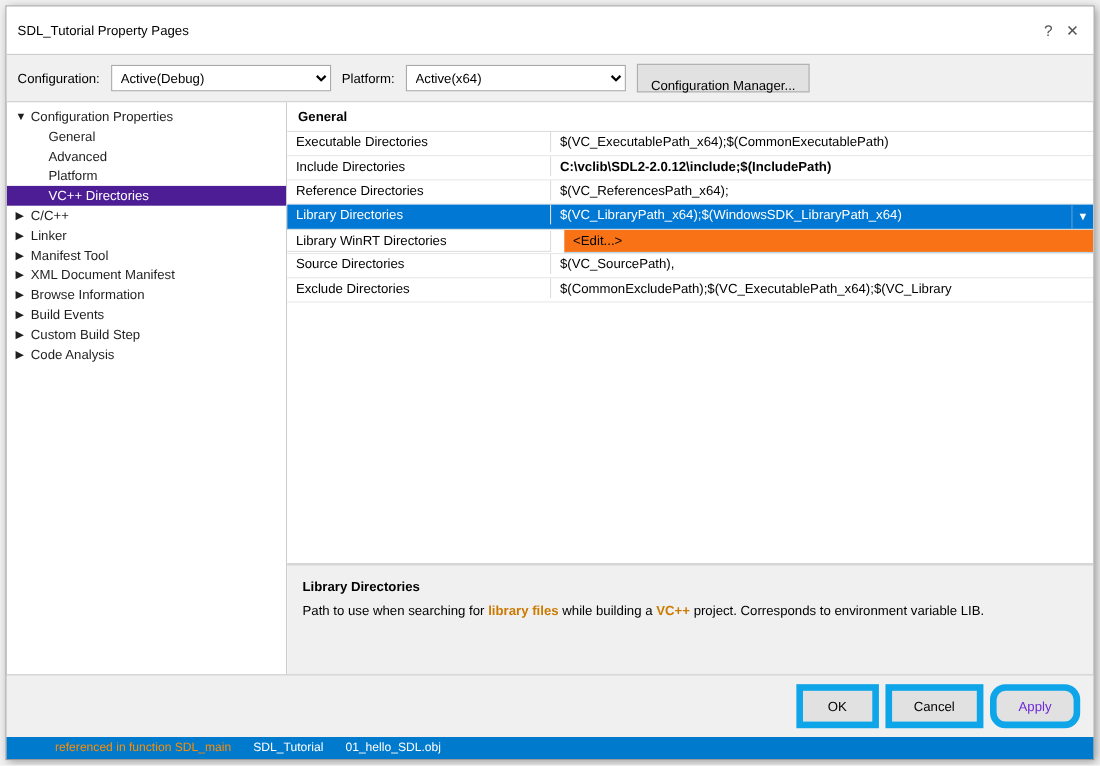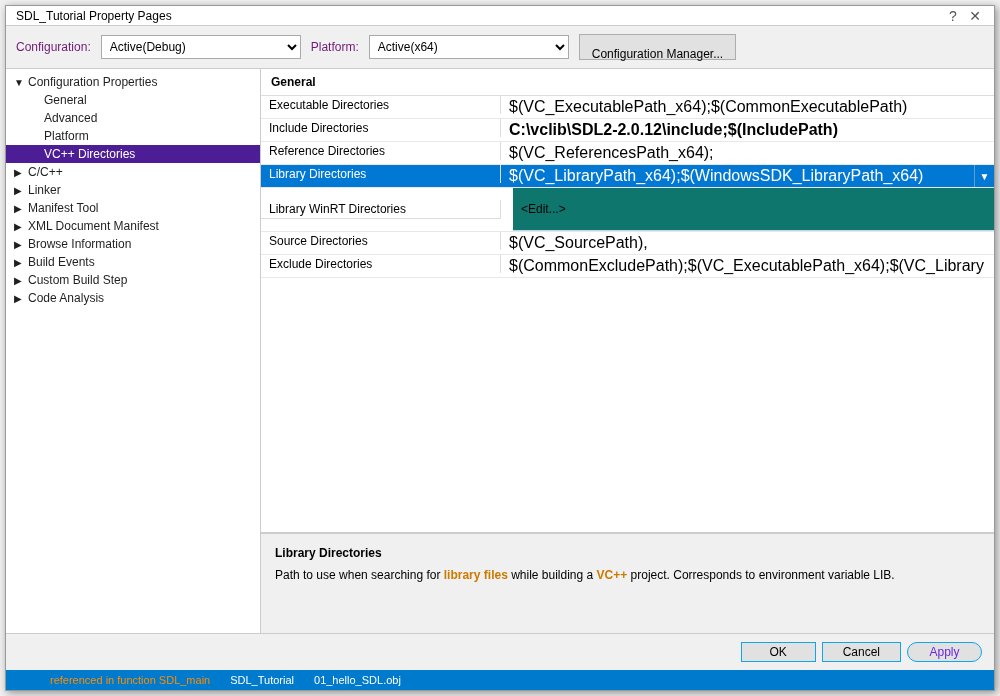--- a/index.html
+++ b/index.html
@@ -25,21 +25,21 @@
       flex-direction: column;
     }
 
     .title-bar {
       background: #fff;
       padding: 6px 10px;
       display: flex;
       align-items: center;
       justify-content: space-between;
       border-bottom: 1px solid #ccc;
-      height: 20px;
+      height: 44px;
     }
 
     .title-bar-text {
       font-size: 12px;
       font-weight: normal;
       color: #000;
     }
 
     .title-bar-controls {
       display: flex;
@@ -64,21 +64,21 @@
       padding: 8px 10px;
       display: flex;
       align-items: center;
       gap: 10px;
       background: #f0f0f0;
       border-bottom: 1px solid #ccc;
     }
 
     .toolbar-label {
       font-size: 12px;
-      color: #701a75;
+      color: #000000;
     }
 
     .toolbar-select {
       height: 24px;
       font-size: 12px;
       border: 1px solid #aaa;
       background: #fff;
       padding: 0 4px;
       cursor: pointer;
     }
@@ -177,21 +177,21 @@
       min-width: 240px;
       padding: 2px 8px;
       font-size: 12px;
       border-right: 1px solid #ddd;
       color: inherit;
     }
 
     .grid-cell-value {
       flex: 1;
       padding: 2px 8px;
-      font-size: 16px;
+      font-size: 12px;
       color: inherit;
       overflow: hidden;
       text-overflow: ellipsis;
       white-space: nowrap;
       display: flex;
       align-items: center;
       justify-content: space-between;
     }
 
     .grid-cell-value.bold-value {
@@ -210,22 +210,22 @@
       font-size: 10px;
       color: #333;
     }
 
     .dropdown-arrow.white {
       color: #fff;
       border-left-color: #5aa0d4;
     }
 
     .edit-dropdown-item {
-      background: #0f766e;
-      padding: 14px 8px;
+      background: #f97316;
+      padding: 3px 8px;
       font-size: 12px;
       color: #000;
       cursor: pointer;
       border-bottom: 1px solid #b8d8f0;
     }
 
     .description-panel {
       padding: 12px 14px;
       background: #f0f0f0;
       border-top: 1px solid #ccc;
@@ -253,25 +253,25 @@
     .bottom-bar {
       padding: 8px 12px;
       display: flex;
       justify-content: flex-end;
       gap: 6px;
       background: #f0f0f0;
       border-top: 1px solid #ccc;
     }
 
     .bottom-btn {
-      height: 20px;
+      height: 40px;
       padding: 0 20px;
       font-size: 12px;
       background: #e1e1e1;
-      border: 1px solid #0ea5e9;
+      border: 6px solid #0ea5e9;
       cursor: pointer;
       min-width: 75px;
     }
 
     .bottom-btn.disabled {
       color: #6d28d9;
       cursor: default;
       border-radius: 14px;
     }
 

